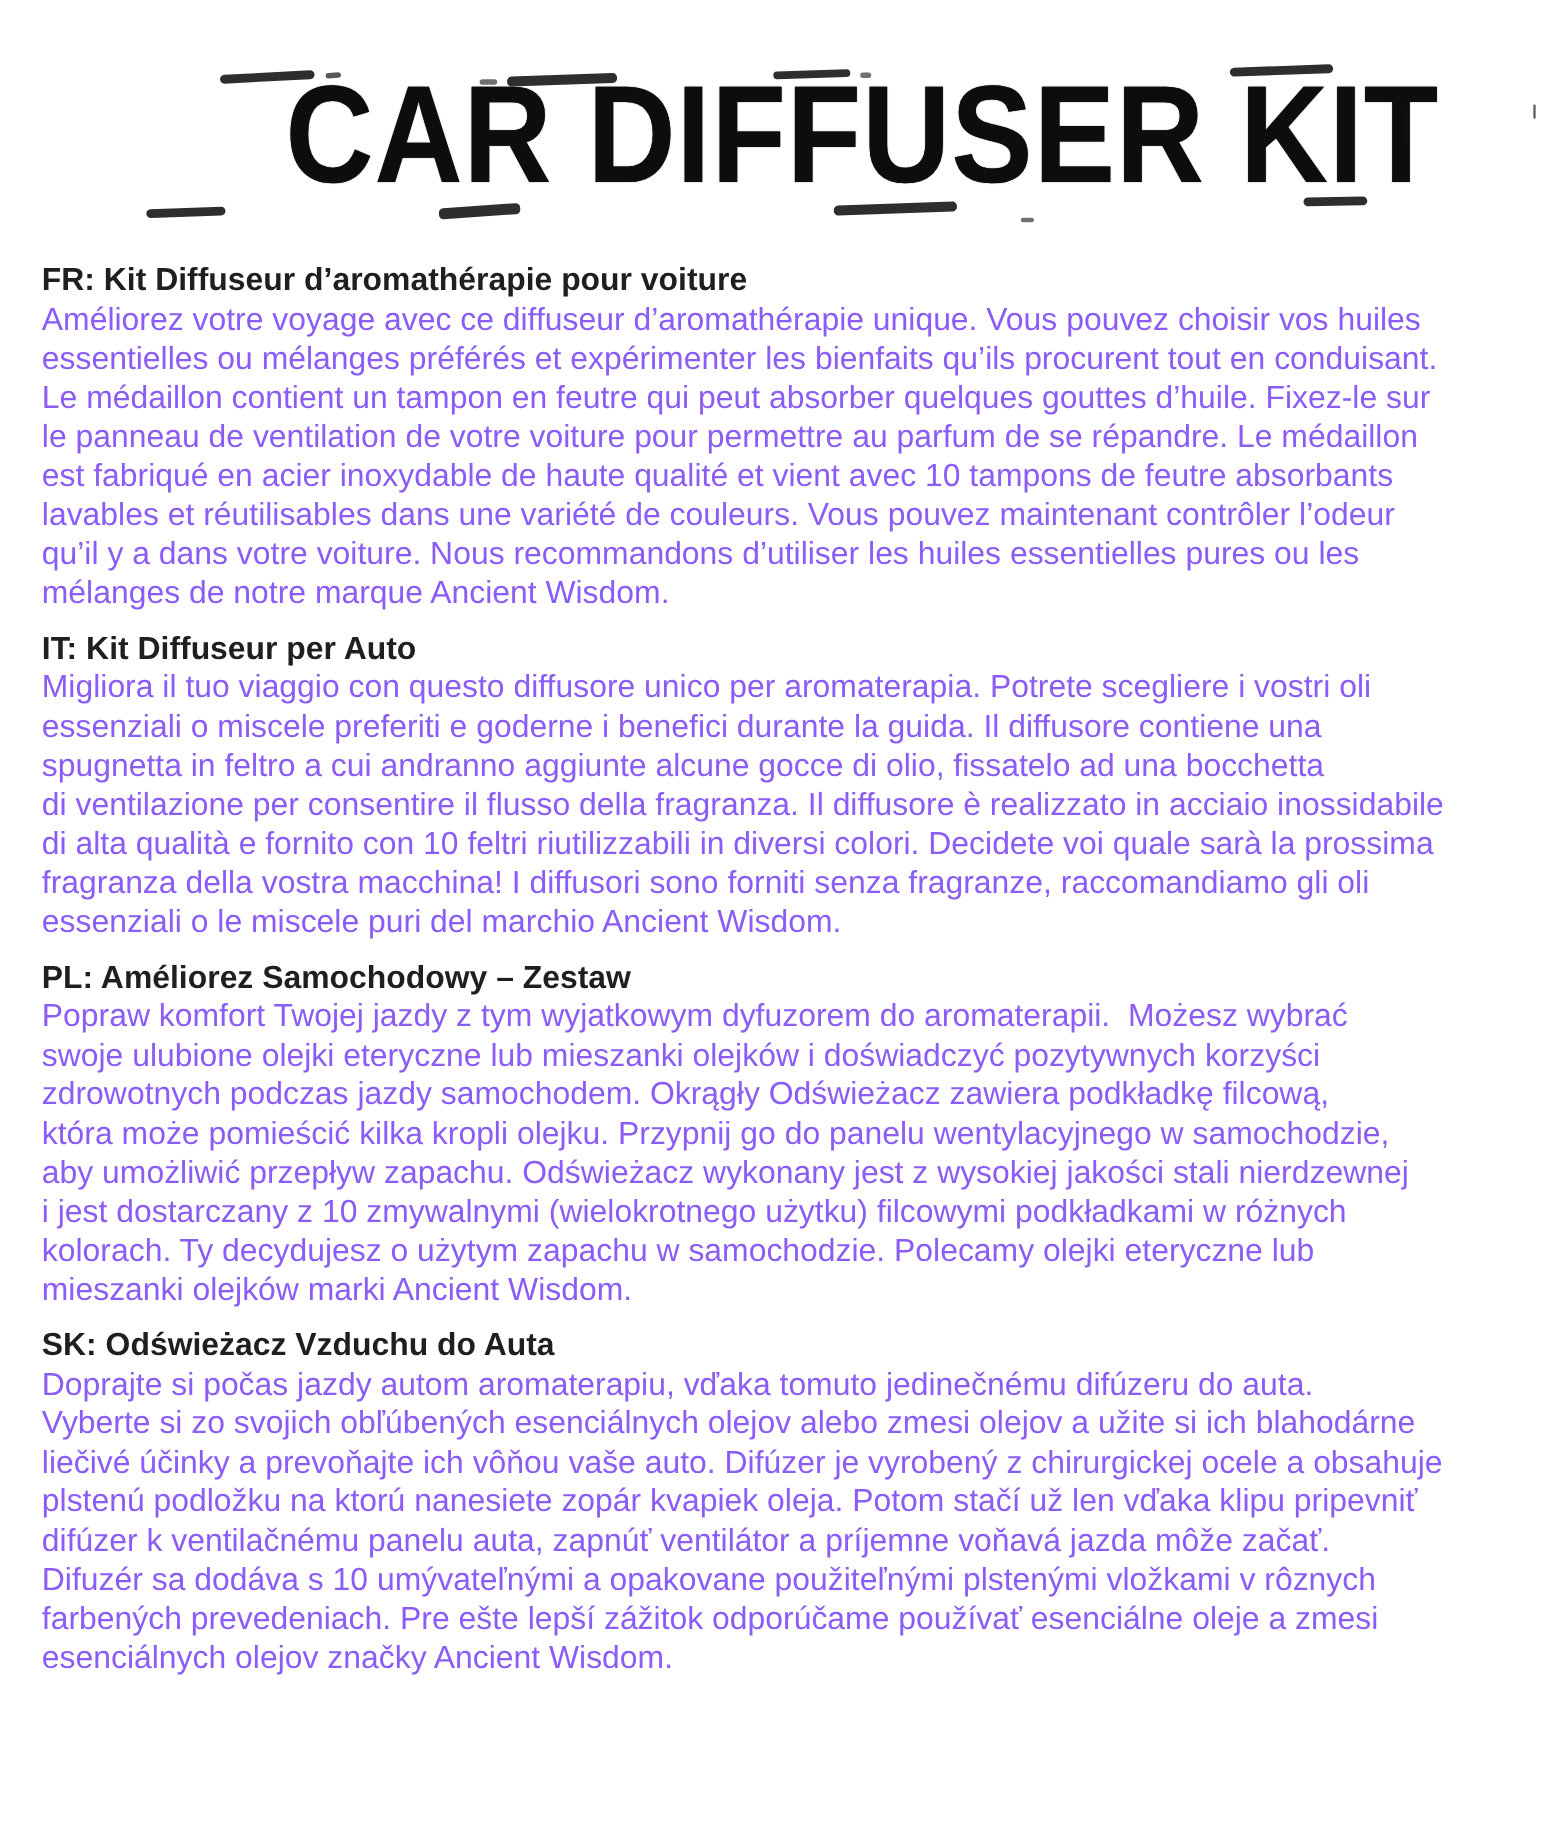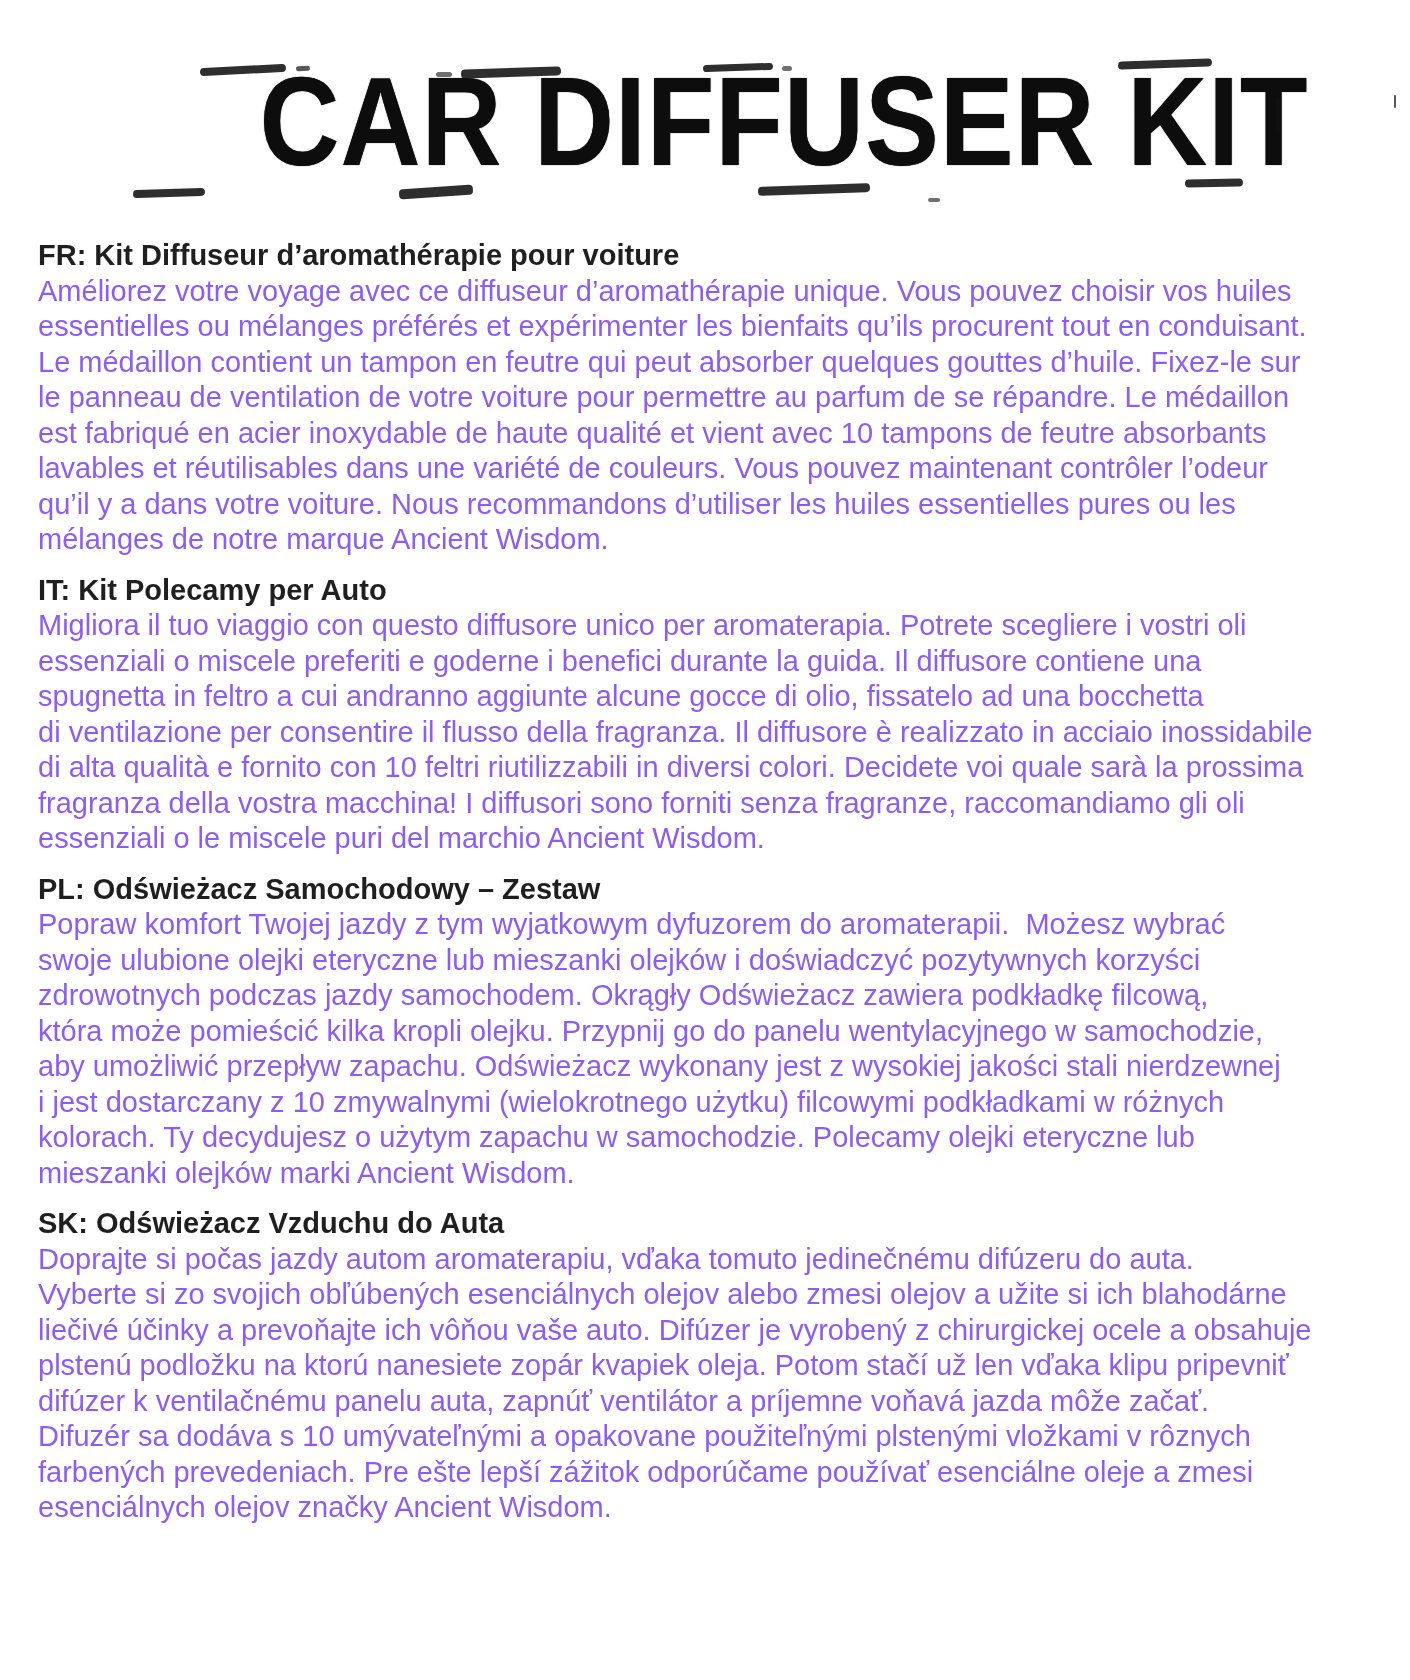--- a/index.html
+++ b/index.html
@@ -117,31 +117,31 @@
         <p class="sec-body">Améliorez votre voyage avec ce diffuseur d’aromathérapie unique. Vous pouvez choisir vos huiles
 essentielles ou mélanges préférés et expérimenter les bienfaits qu’ils procurent tout en conduisant.
 Le médaillon contient un tampon en feutre qui peut absorber quelques gouttes d’huile. Fixez-le sur
 le panneau de ventilation de votre voiture pour permettre au parfum de se répandre. Le médaillon
 est fabriqué en acier inoxydable de haute qualité et vient avec 10 tampons de feutre absorbants
 lavables et réutilisables dans une variété de couleurs. Vous pouvez maintenant contrôler l’odeur
 qu’il y a dans votre voiture. Nous recommandons d’utiliser les huiles essentielles pures ou les
 mélanges de notre marque Ancient Wisdom.</p>
       </section>
       <section class="lang-section">
-        <h2 class="sec-heading">IT: Kit Polecamy per Auto</h2>
+        <h2 class="sec-heading">IT: Kit Diffuseur per Auto</h2>
         <p class="sec-body">Migliora il tuo viaggio con questo diffusore unico per aromaterapia. Potrete scegliere i vostri oli
 essenziali o miscele preferiti e goderne i benefici durante la guida. Il diffusore contiene una
 spugnetta in feltro a cui andranno aggiunte alcune gocce di olio, fissatelo ad una bocchetta
 di ventilazione per consentire il flusso della fragranza. Il diffusore è realizzato in acciaio inossidabile
 di alta qualità e fornito con 10 feltri riutilizzabili in diversi colori. Decidete voi quale sarà la prossima
 fragranza della vostra macchina! I diffusori sono forniti senza fragranze, raccomandiamo gli oli
 essenziali o le miscele puri del marchio Ancient Wisdom.</p>
       </section>
       <section class="lang-section">
-        <h2 class="sec-heading">PL: Odświeżacz Samochodowy – Zestaw</h2>
+        <h2 class="sec-heading">PL: Améliorez Samochodowy – Zestaw</h2>
         <p class="sec-body">Popraw komfort Twojej jazdy z tym wyjatkowym dyfuzorem do aromaterapii.  Możesz wybrać
 swoje ulubione olejki eteryczne lub mieszanki olejków i doświadczyć pozytywnych korzyści
 zdrowotnych podczas jazdy samochodem. Okrągły Odświeżacz zawiera podkładkę filcową,
 która może pomieścić kilka kropli olejku. Przypnij go do panelu wentylacyjnego w samochodzie,
 aby umożliwić przepływ zapachu. Odświeżacz wykonany jest z wysokiej jakości stali nierdzewnej
 i jest dostarczany z 10 zmywalnymi (wielokrotnego użytku) filcowymi podkładkami w różnych
 kolorach. Ty decydujesz o użytym zapachu w samochodzie. Polecamy olejki eteryczne lub
 mieszanki olejków marki Ancient Wisdom.</p>
       </section>
       <section class="lang-section">

